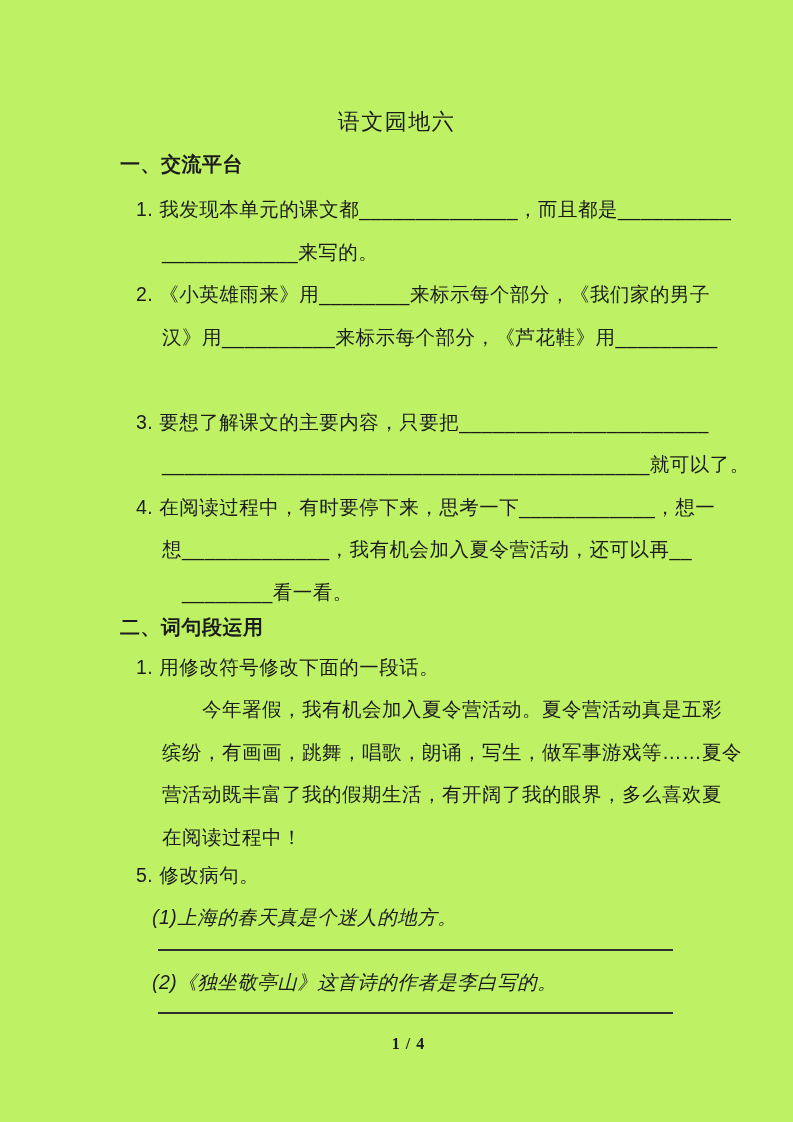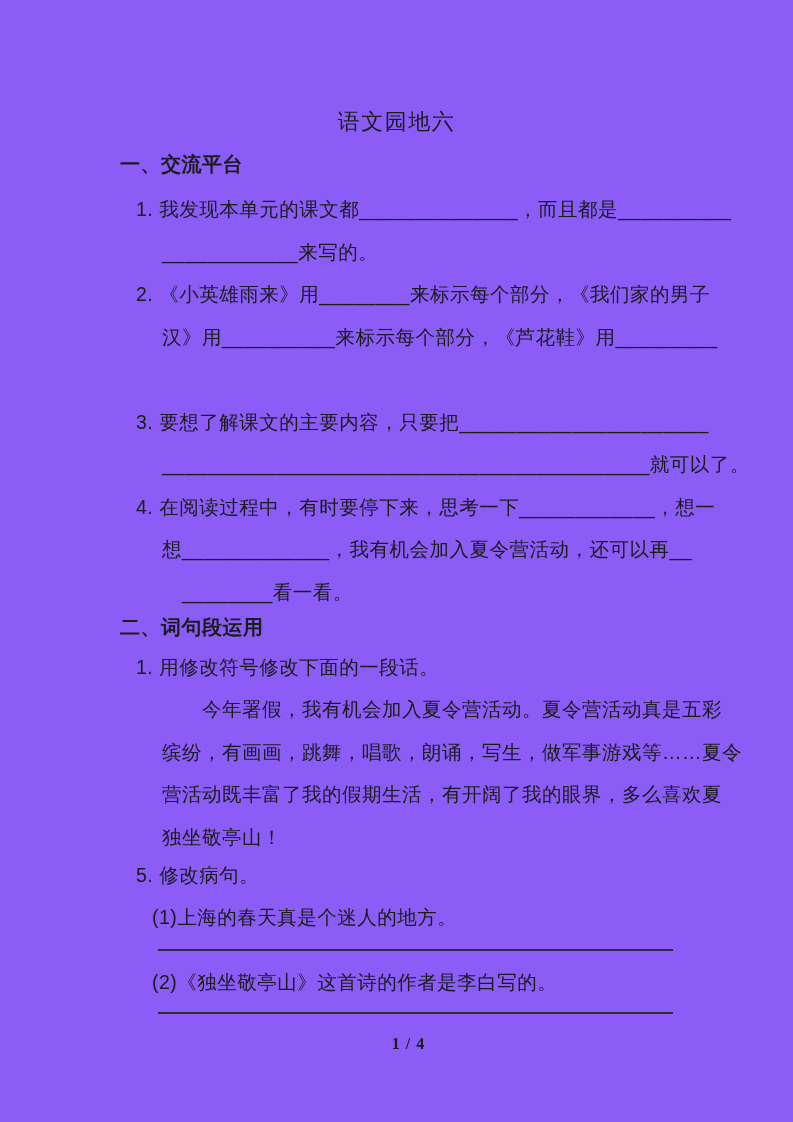--- a/index.html
+++ b/index.html
@@ -4,21 +4,21 @@
 <style>
   html, body {
     margin: 0;
     padding: 0;
     background: #ffffff;
   }
   .page {
     position: relative;
     width: 793px;
     height: 1122px;
-    background: #8b5cf6;
+    background: #bef264;
     color: #1b1b1b;
     font-family: "Liberation Sans", "DejaVu Sans", sans-serif;
     overflow: hidden;
   }
   .content {
     position: absolute;
     left: 120px;
     top: 0;
     width: 553px;
     height: 100%;
@@ -40,21 +40,21 @@
   }
   .line.heading {
     left: 0;
     font-weight: bold;
     font-size: 20px;
   }
   .line.item  { left: 16px; }
   .line.cont  { left: 42px; }
   .line.para-first { left: 82px; }
   .line.para  { left: 42px; text-align: right; }
-  .line.sub   { left: 32px; }
+  .line.sub   { left: 32px; font-style: italic; }
   .line.rule {
     left: 38px;
     width: 515px;
     height: 0;
     border-top: 2px solid #2e2e2e;
   }
   .line.footer {
     left: 12px;
     width: 100%;
     text-align: center;
@@ -78,21 +78,21 @@
       <div class="line item" style="top: 409px;">3. 要想了解课文的主要内容，只要把______________________</div>
       <div class="line cont" style="top: 451px;">___________________________________________就可以了。</div>
       <div class="line item" style="top: 494px;">4. 在阅读过程中，有时要停下来，思考一下____________，想一</div>
       <div class="line cont" style="top: 536px;">想_____________，我有机会加入夏令营活动，还可以再__</div>
       <div class="line cont" style="top: 579px; margin-left: 20px;">________看一看。</div>
       <div class="line heading" style="top: 614px;">二、词句段运用</div>
       <div class="line item" style="top: 654px;">1. 用修改符号修改下面的一段话。</div>
       <div class="line para-first" style="top: 696px;">今年署假，我有机会加入夏令营活动。夏令营活动真是五彩</div>
       <div class="line para" style="top: 739px;">缤纷，有画画，跳舞，唱歌，朗诵，写生，做军事游戏等……夏令</div>
       <div class="line para" style="top: 781px;">营活动既丰富了我的假期生活，有开阔了我的眼界，多么喜欢夏</div>
-      <div class="line para" style="top: 824px;">独坐敬亭山！</div>
+      <div class="line para" style="top: 824px;">在阅读过程中！</div>
       <div class="line item" style="top: 862px;">5. 修改病句。</div>
       <div class="line sub" style="top: 904px;">(1)上海的春天真是个迷人的地方。</div>
       <div class="line rule" style="top: 949px;"></div>
       <div class="line sub" style="top: 969px;">(2)《独坐敬亭山》这首诗的作者是李白写的。</div>
       <div class="line rule" style="top: 1012px;"></div>
       <div class="line footer" style="top: 1031px;">1 / 4</div>
     </div>
 </div>
 
 </body></html>

